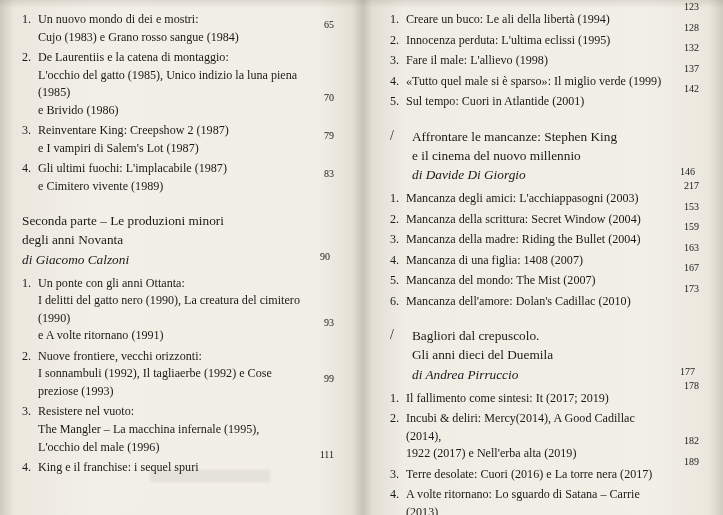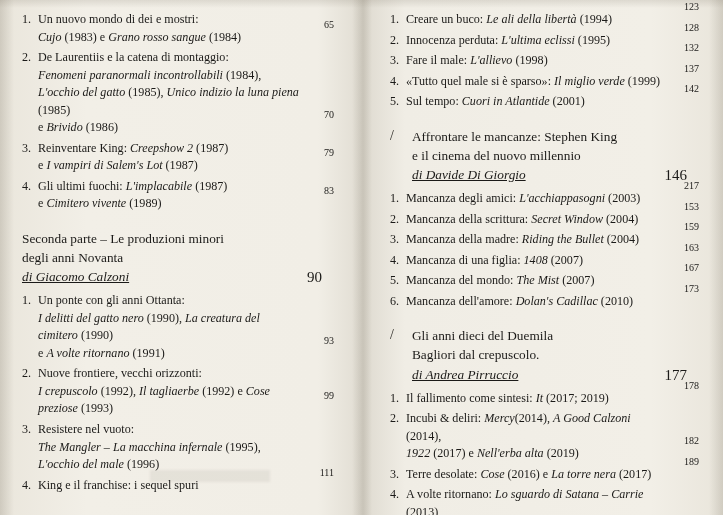--- a/index.html
+++ b/index.html
@@ -51,45 +51,43 @@
     margin-bottom: 6px;
   }
   .section .line {
     position: relative;
     font-size: 13.3px;
     line-height: 1.44;
     padding-right: 34px;
   }
   .section .line.ital {
     font-style: italic;
-    text-decoration: underline;
   }
   .section .pg {
     position: absolute;
-    right: 12px;
+    right: 4px;
     font-style: normal;
-    font-size: 15px;
+    font-size: 10px;
   }
   
   .sub {
     margin-top: 3px;
     padding-left: 16px;
     padding-right: 34px;
     position: relative;
     font-size: 12.1px;
     line-height: 1.45;
   }
   .sub .num {
     position: absolute;
     left: 0;
     top: 0;
     font-size: 12.1px;
   }
   .sub .ital {
-    font-style: italic;
     text-align: right;
   }
   .sub .pg {
     position: absolute;
     right: 0;
     bottom: 14px;
     font-size: 10px;
   }
   .sub .cont {
     display: block;
@@ -148,21 +146,20 @@
 
   <div class="col col-left" id="col-left">
       <div class="sub">
         <span class="num">1.</span>
         <span class="cont">Un nuovo mondo di dei e mostri:</span>
         <span class="cont"><span class="ital">Cujo</span> (1983) e <span class="ital">Grano rosso sangue</span> (1984)<span class="pg">65</span></span>
       </div>
       <div class="sub">
         <span class="num">2.</span>
         <span class="cont">De Laurentiis e la catena di montaggio:</span>
-        <span class="cont"><span class="ital">Fenomeni paranormali incontrollabili</span> (1984),</span>
         <span class="cont"><span class="ital">L'occhio del gatto</span> (1985), <span class="ital">Unico indizio la luna piena</span> (1985)</span>
         <span class="cont">e <span class="ital">Brivido</span> (1986)<span class="pg">70</span></span>
       </div>
       <div class="sub">
         <span class="num">3.</span>
         <span class="cont">Reinventare King: <span class="ital">Creepshow 2</span> (1987)</span>
         <span class="cont">e <span class="ital">I vampiri di Salem's Lot</span> (1987)<span class="pg">79</span></span>
       </div>
       <div class="sub">
         <span class="num">4.</span>
@@ -176,21 +173,21 @@
       </div>
       <div class="sub">
         <span class="num">1.</span>
         <span class="cont">Un ponte con gli anni Ottanta:</span>
         <span class="cont"><span class="ital">I delitti del gatto nero</span> (1990), <span class="ital">La creatura del cimitero</span> (1990)</span>
         <span class="cont">e <span class="ital">A volte ritornano</span> (1991)<span class="pg">93</span></span>
       </div>
       <div class="sub">
         <span class="num">2.</span>
         <span class="cont">Nuove frontiere, vecchi orizzonti:</span>
-        <span class="cont"><span class="ital">I crepuscolo</span> (1992), <span class="ital">Il tagliaerbe</span> (1992) e <span class="ital">Cose preziose</span> (1993)<span class="pg">99</span></span>
+        <span class="cont"><span class="ital">I sonnambuli</span> (1992), <span class="ital">Il tagliaerbe</span> (1992) e <span class="ital">Cose preziose</span> (1993)<span class="pg">99</span></span>
       </div>
       <div class="sub">
         <span class="num">3.</span>
         <span class="cont">Resistere nel vuoto:</span>
         <span class="cont"><span class="ital">The Mangler – La macchina infernale</span> (1995),</span>
         <span class="cont"><span class="ital">L'occhio del male</span> (1996)</span>
       </div>
       <div class="sub">
         <span class="num">4.</span>
         <span class="cont">King e il franchise: i sequel spuri<span class="pg">111</span></span>
@@ -242,35 +239,35 @@
       <div class="sub">
         <span class="num">5.</span>
         <span class="cont">Mancanza del mondo: <span class="ital">The Mist</span> (2007)<span class="pg">167</span></span>
       </div>
       <div class="sub">
         <span class="num">6.</span>
         <span class="cont">Mancanza dell'amore: <span class="ital">Dolan's Cadillac</span> (2010)<span class="pg">173</span></span>
       </div>
       <div class="section right-section">
         <span class="slash">/</span>
+        <div class="line">Bagliori dal crepuscolo.</div>
         <div class="line">Gli anni dieci del Duemila</div>
-        <div class="line">Bagliori dal crepuscolo.</div>
         <div class="line ital">di Andrea Pirruccio<span class="pg">177</span></div>
       </div>
       <div class="sub">
         <span class="num">1.</span>
         <span class="cont">Il fallimento come sintesi: <span class="ital">It</span> (2017; 2019)<span class="pg">178</span></span>
       </div>
       <div class="sub">
         <span class="num">2.</span>
-        <span class="cont">Incubi &amp; deliri: <span class="ital">Mercy</span>(2014), <span class="ital">A Good Calzoni</span> (2014),</span>
+        <span class="cont">Incubi &amp; deliri: <span class="ital">Mercy</span>(2014), <span class="ital">A Good Cadillac</span> (2014),</span>
         <span class="cont"><span class="ital">1922</span> (2017) e <span class="ital">Nell'erba alta</span> (2019)<span class="pg">182</span></span>
       </div>
       <div class="sub">
         <span class="num">3.</span>
-        <span class="cont">Terre desolate: <span class="ital">Cose</span> (2016) e <span class="ital">La torre nera</span> (2017)<span class="pg">189</span></span>
+        <span class="cont">Terre desolate: <span class="ital">Cuori</span> (2016) e <span class="ital">La torre nera</span> (2017)<span class="pg">189</span></span>
       </div>
       <div class="sub">
         <span class="num">4.</span>
         <span class="cont">A volte ritornano: <span class="ital">Lo sguardo di Satana – Carrie</span> (2013)</span>
       </div>
     </div>
 </div>
 
 </body></html>

